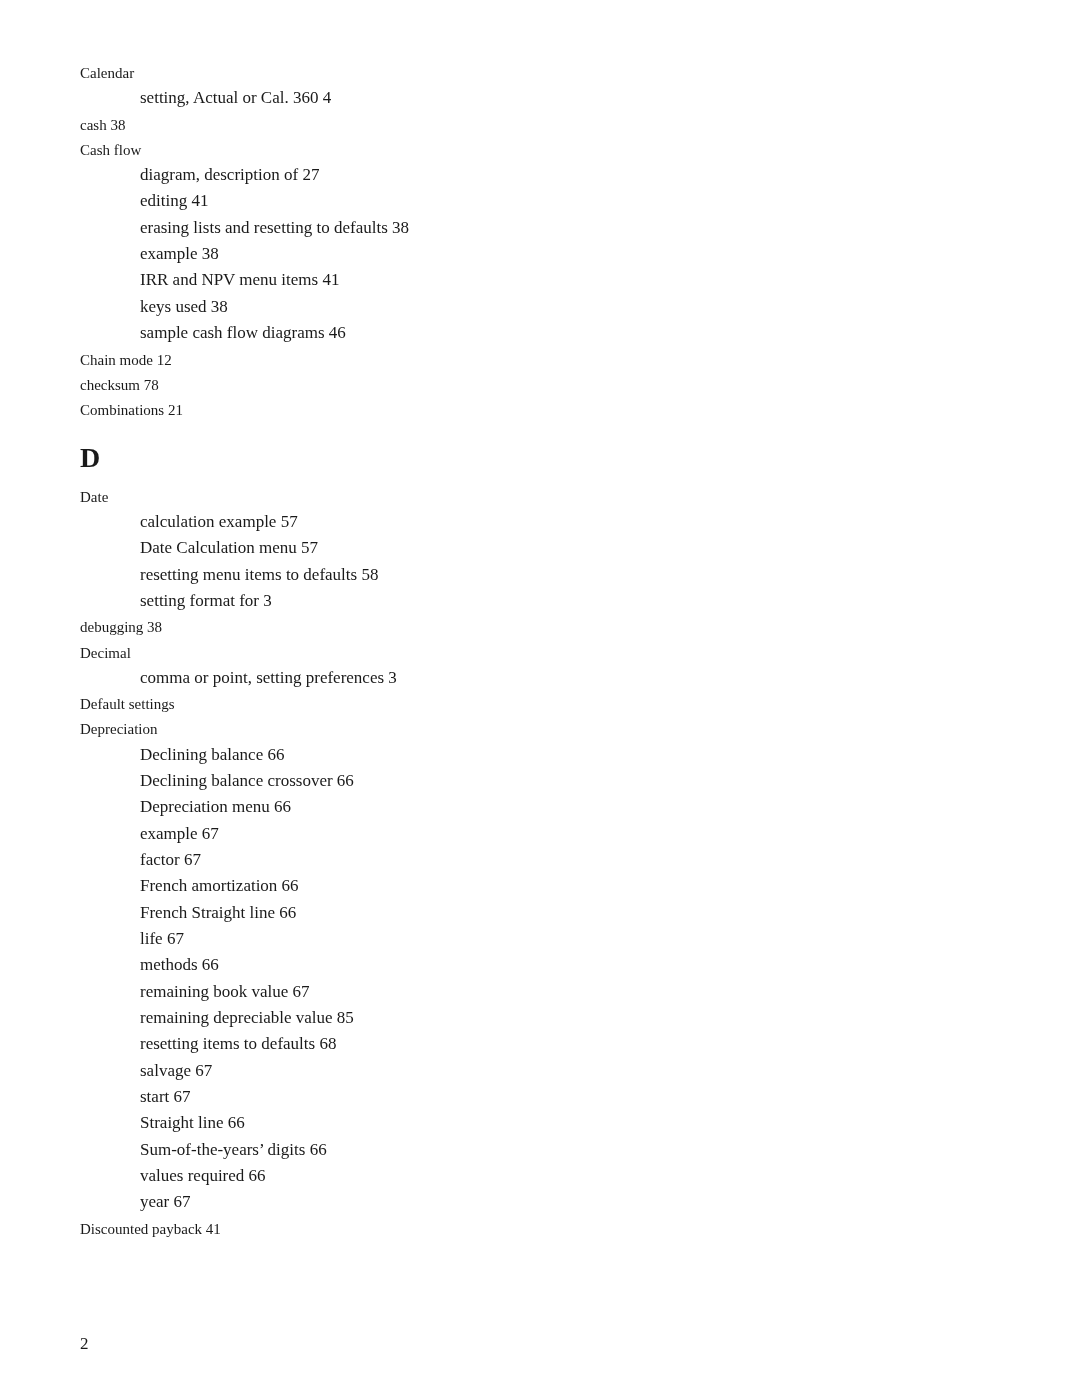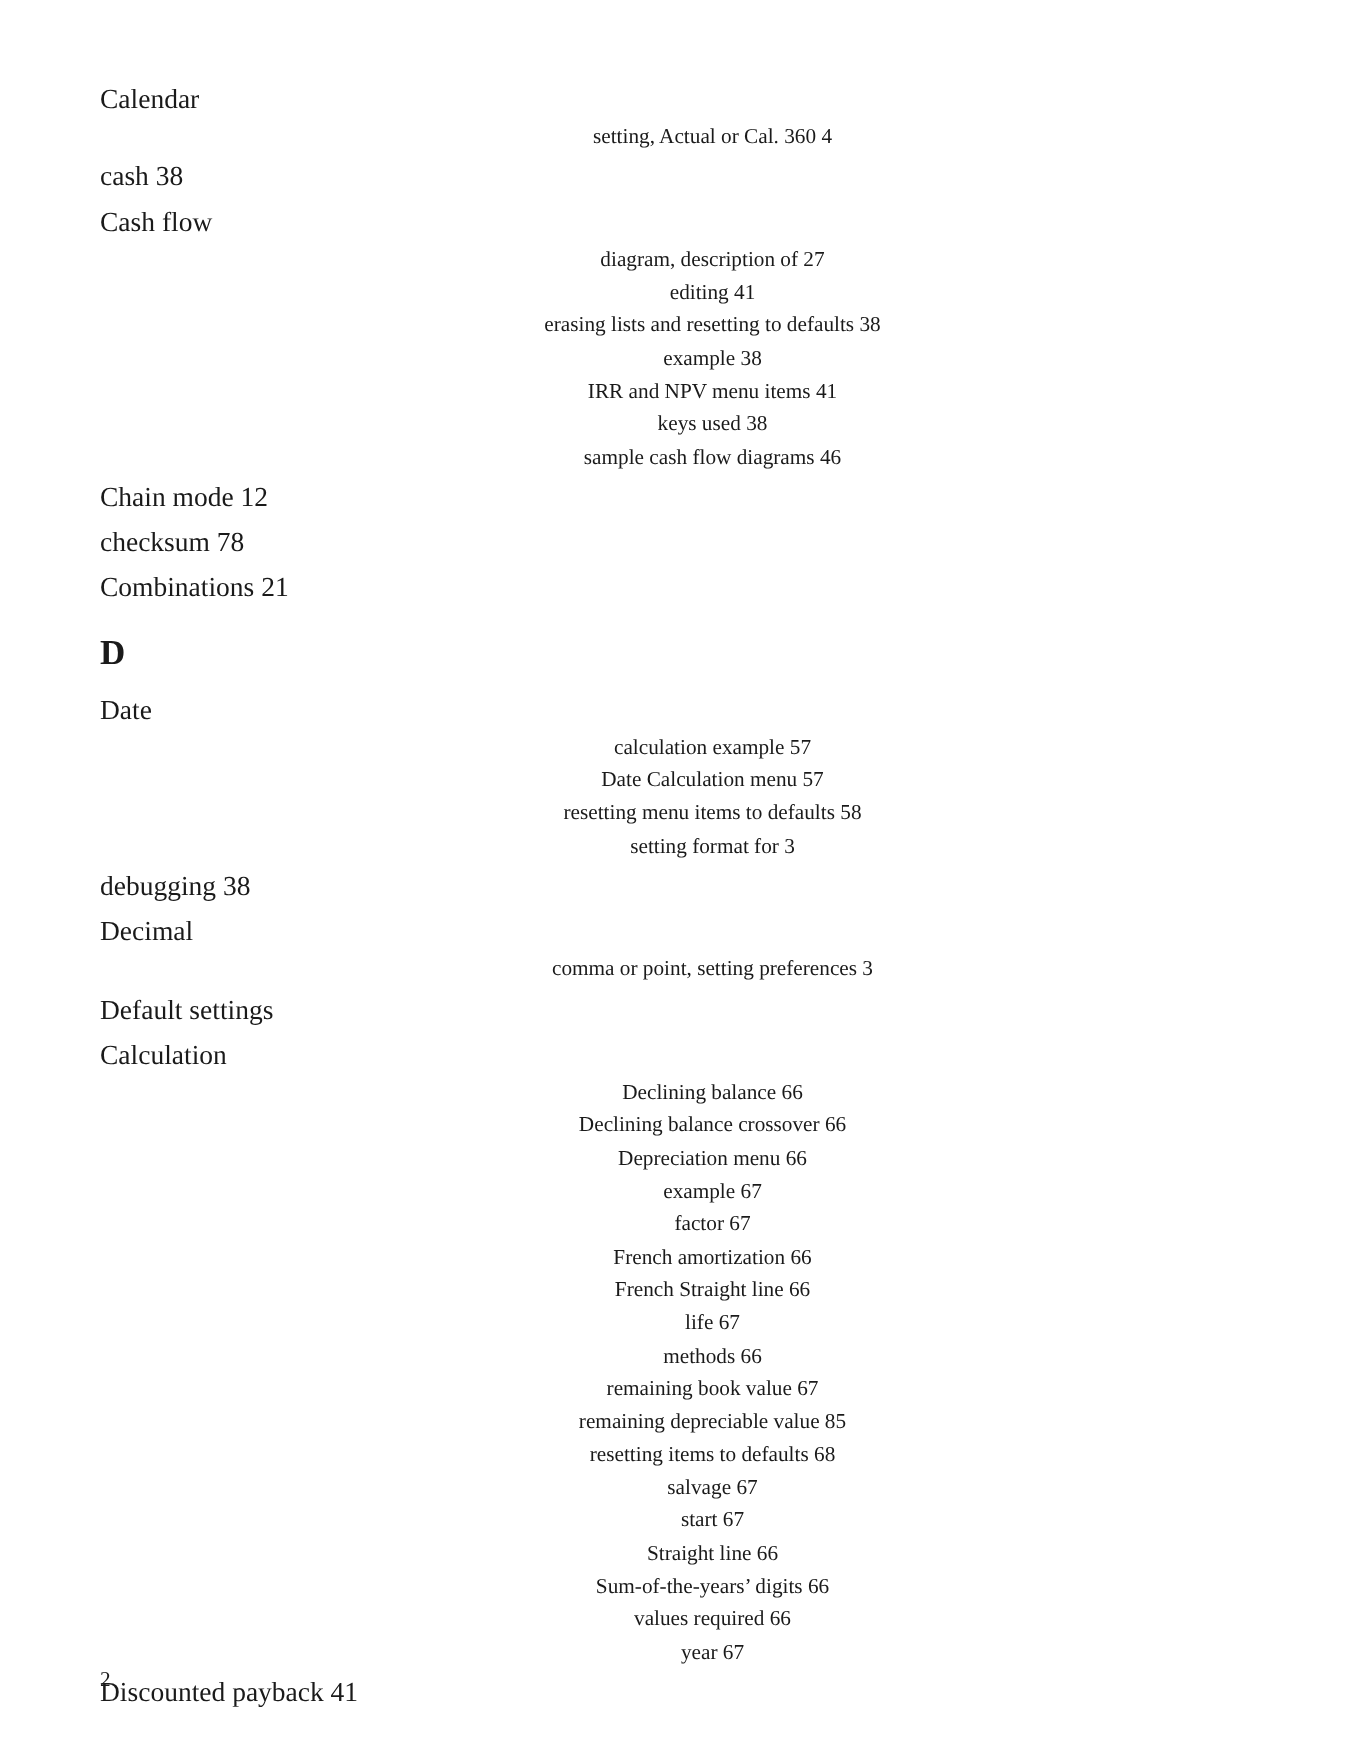--- a/index.html
+++ b/index.html
@@ -17,29 +17,28 @@
       min-height: 1397px;
       padding: 60px 80px 80px 80px;
       line-height: 1.55;
     }
 
     .index-entry {
       display: block;
     }
 
     .top-level {
-      font-size: 22px;
+      font-size: 15px;
       margin-top: 2px;
     }
 
     .sub-entry {
       display: block;
       padding-left: 60px;
       font-size: 17px;
-      text-align: center;
     }
 
     .section-letter {
       font-size: 28px;
       font-weight: bold;
       margin-top: 14px;
       margin-bottom: 6px;
       display: block;
     }
 
@@ -72,21 +71,21 @@
     <span class="index-entry section-letter">D</span>
     <span class="index-entry top-level">Date</span>
     <span class="index-entry sub-entry">calculation example 57</span>
     <span class="index-entry sub-entry">Date Calculation menu 57</span>
     <span class="index-entry sub-entry">resetting menu items to defaults 58</span>
     <span class="index-entry sub-entry">setting format for 3</span>
     <span class="index-entry top-level">debugging 38</span>
     <span class="index-entry top-level">Decimal</span>
     <span class="index-entry sub-entry">comma or point, setting preferences 3</span>
     <span class="index-entry top-level">Default settings</span>
-    <span class="index-entry top-level">Calculation</span>
+    <span class="index-entry top-level">Depreciation</span>
     <span class="index-entry sub-entry">Declining balance 66</span>
     <span class="index-entry sub-entry">Declining balance crossover 66</span>
     <span class="index-entry sub-entry">Depreciation menu 66</span>
     <span class="index-entry sub-entry">example 67</span>
     <span class="index-entry sub-entry">factor 67</span>
     <span class="index-entry sub-entry">French amortization 66</span>
     <span class="index-entry sub-entry">French Straight line 66</span>
     <span class="index-entry sub-entry">life 67</span>
     <span class="index-entry sub-entry">methods 66</span>
     <span class="index-entry sub-entry">remaining book value 67</span>

